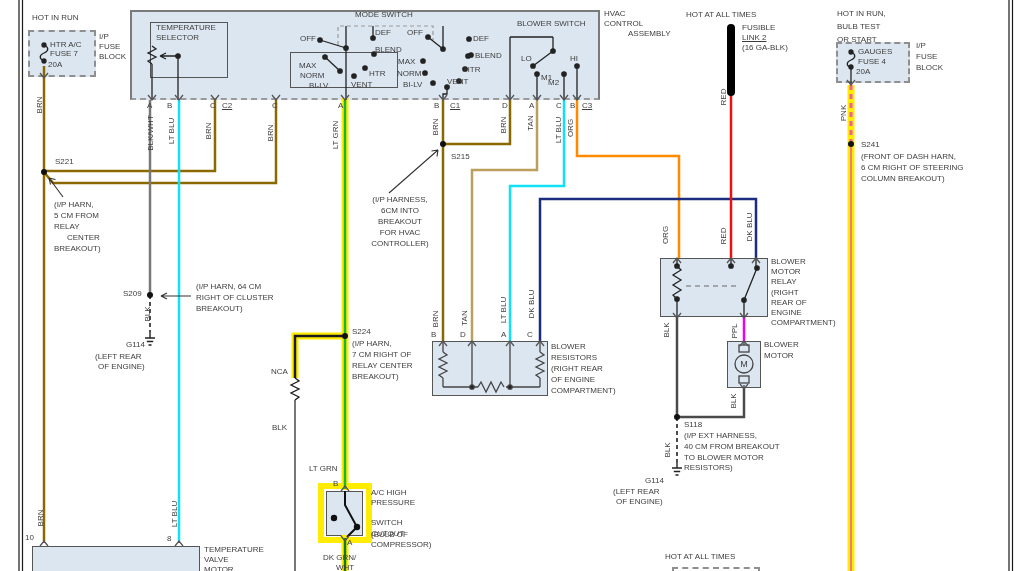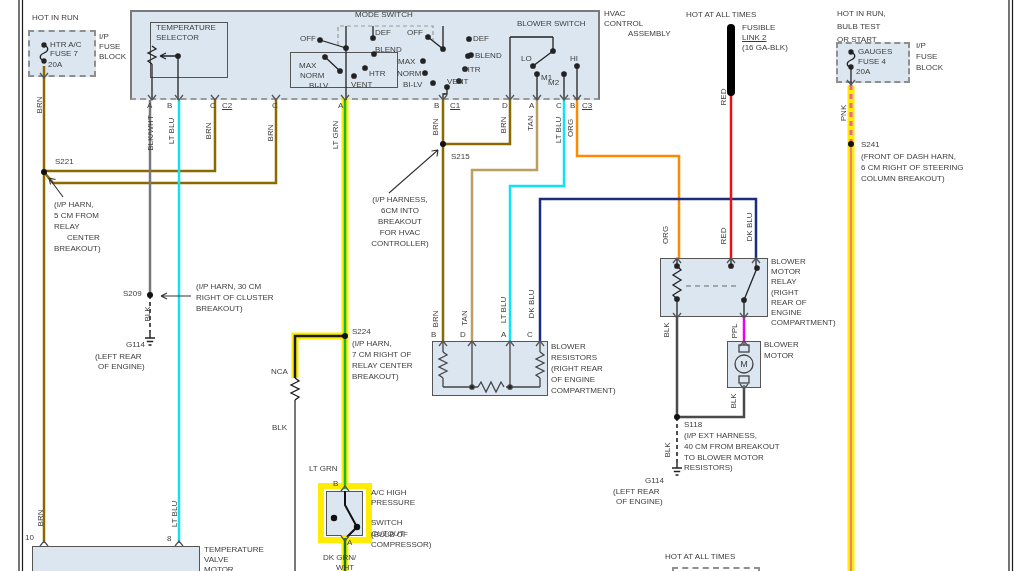--- a/index.html
+++ b/index.html
@@ -314,21 +314,21 @@
       <div class="lbl v" style="left: 668px; top: 450px;">BLK</div>
       <div class="lbl v" style="left: 41px; top: 518px;">BRN</div>
       <div class="lbl v" style="left: 175px; top: 514px;">LT BLU</div>
       <div class="lbl" style="left: 55px; top: 158px;">S221</div>
       <div class="lbl" style="left: 54px; top: 201px;">(I/P HARN,</div>
       <div class="lbl" style="left: 54px; top: 212px;">5 CM FROM</div>
       <div class="lbl" style="left: 54px; top: 223px;">RELAY</div>
       <div class="lbl" style="left: 54px; top: 234px; margin-left: 13px;">CENTER</div>
       <div class="lbl" style="left: 54px; top: 245px;">BREAKOUT)</div>
       <div class="lbl" style="left: 123px; top: 290px;">S209</div>
-      <div class="lbl" style="left: 196px; top: 283px;">(I/P HARN, 30 CM</div>
+      <div class="lbl" style="left: 196px; top: 283px;">(I/P HARN, 64 CM</div>
       <div class="lbl" style="left: 196px; top: 294px;">RIGHT OF CLUSTER</div>
       <div class="lbl" style="left: 196px; top: 305px;">BREAKOUT)</div>
       <div class="lbl" style="left: 126px; top: 341px;">G114</div>
       <div class="lbl" style="left: 95px; top: 353px;">(LEFT REAR</div>
       <div class="lbl" style="left: 98px; top: 363px;">OF ENGINE)</div>
       <div class="lbl" style="left: 451px; top: 153px;">S215</div>
       <div class="lbl c" style="left: 400px; top: 196px;">(I/P HARNESS,</div>
       <div class="lbl c" style="left: 400px; top: 207px;">6CM INTO</div>
       <div class="lbl c" style="left: 400px; top: 218px;">BREAKOUT</div>
       <div class="lbl c" style="left: 400px; top: 229px;">FOR HVAC</div>

